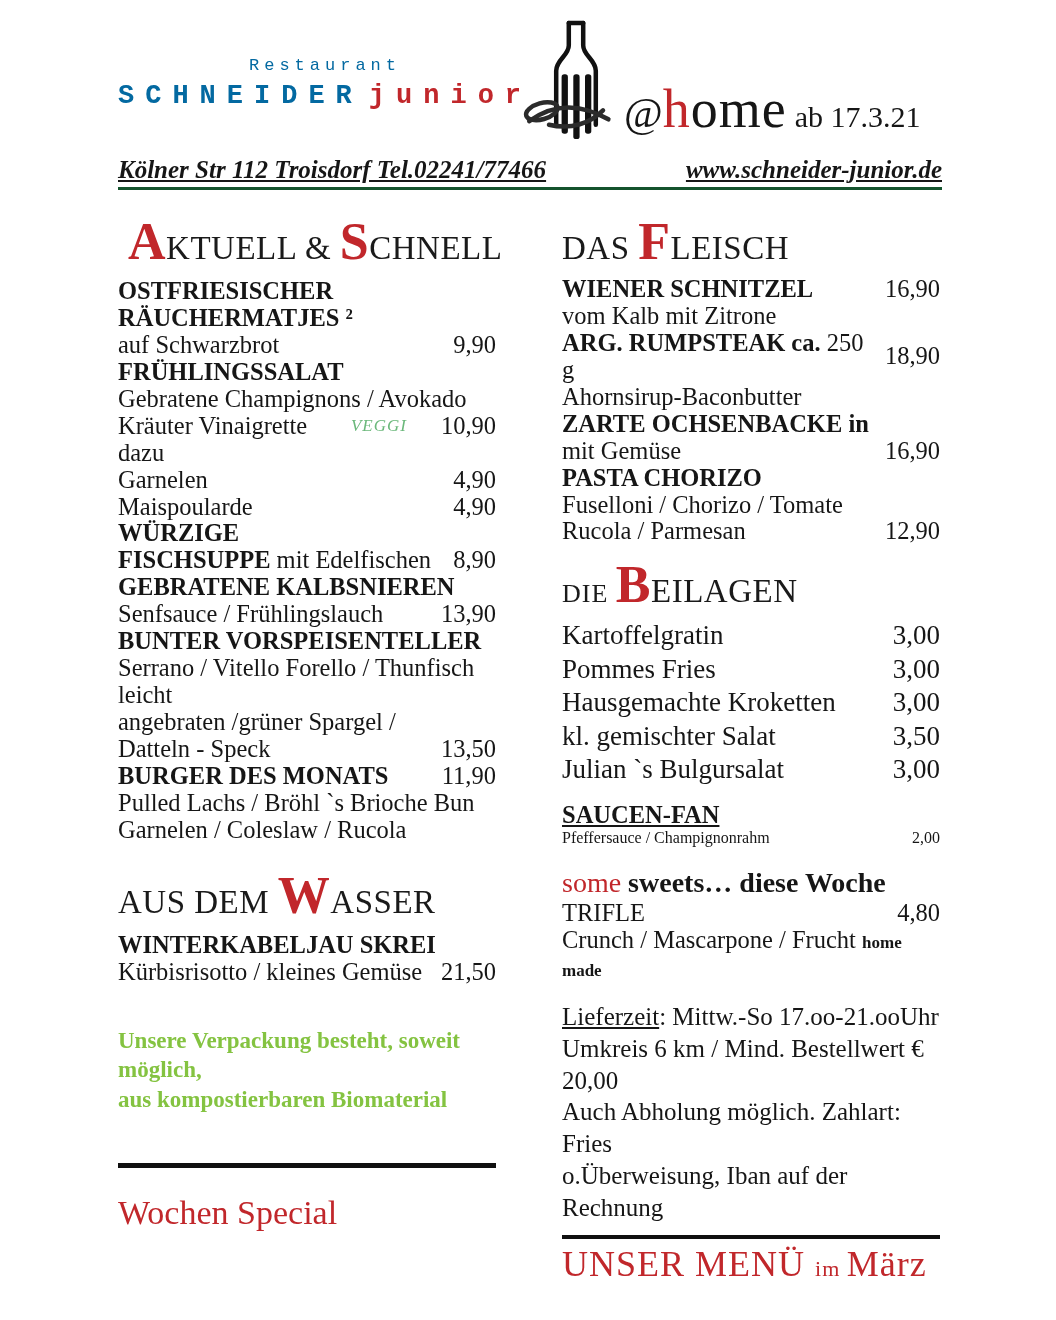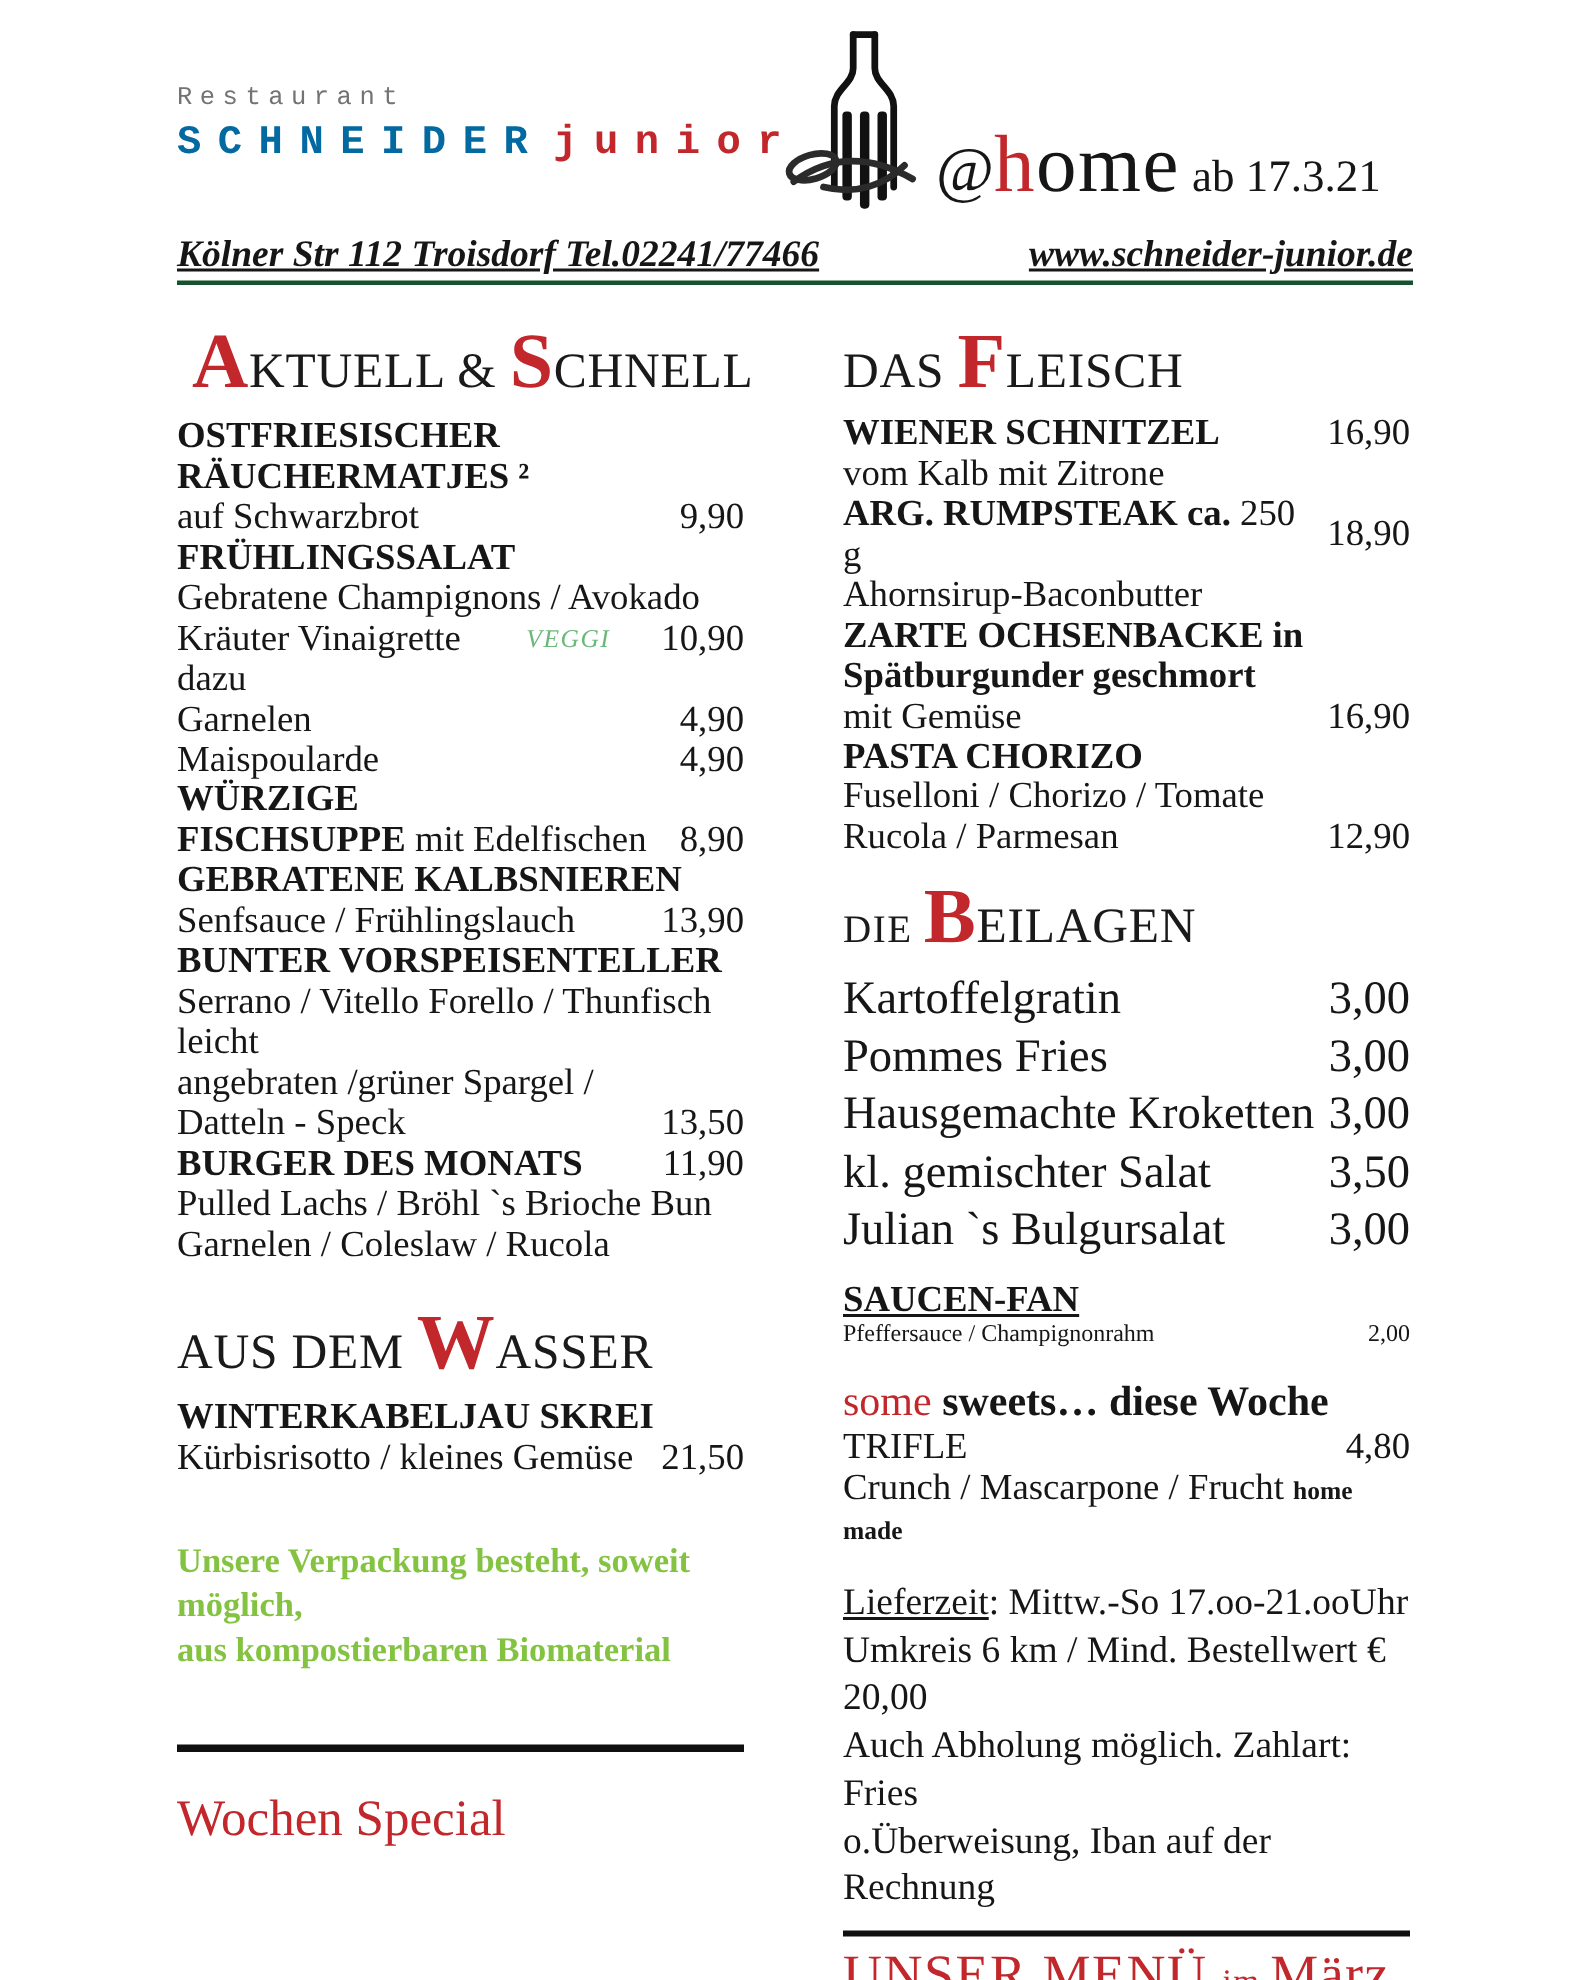--- a/index.html
+++ b/index.html
@@ -13,22 +13,22 @@
   body{
     width:1056px;height:1320px;background:#ffffff;overflow:hidden;
     font-family:"Liberation Serif", serif;color:var(--ink);
   }
   .page{padding:22px 114px 0 118px;}
 
   
   .header{display:flex;align-items:flex-start;}
   .brand{padding-top:34px;flex:0 0 auto;}
   .restaurant-label{
-    font-family:"Liberation Mono", monospace;color:#737373;
-    font-size:17px;letter-spacing:5px;
+    font-family:"Liberation Mono", monospace;color:#0369a1;
+    font-size:17px;letter-spacing:5px;text-align:center;
   }
   .brand-row{
     font-family:"Liberation Mono", monospace;font-weight:bold;
     font-size:27px;letter-spacing:11px;margin-top:6px;white-space:nowrap;
   }
   .brand-name{color:#0369a1;}
   .brand-junior{color:var(--accent-red);margin-left:6px;}
   .logo{flex:0 0 auto;margin:-4px 0 0 -10px;}
   .home-group{padding-top:56px;margin-left:-6px;white-space:nowrap;}
   .at{font-size:42px;}
@@ -69,21 +69,21 @@
 
   .eco{
     color:var(--eco-green);font-weight:bold;font-size:23px;
     line-height:1.3;margin-top:40px;
   }
   .rule-left{border:none;border-top:5px solid #101010;margin:48px 0 0;}
   .special-heading{
     color:var(--accent-red);font-size:34px;font-weight:normal;margin:26px 0 0;
   }
 
-  .sides{margin-top:8px;font-size:31px;line-height:1.24;}
+  .sides{margin-top:8px;font-size:27px;line-height:1.24;}
   .saucen{margin-top:14px;}
   .saucen-title{font-weight:bold;text-decoration:underline;font-size:24.5px;}
   .sweets-heading{font-size:28px;font-weight:bold;margin-top:20px;white-space:nowrap;}
   .sweets-some{color:var(--accent-red);font-weight:normal;}
   .tag-small{font-size:17px;font-weight:bold;}
   .delivery{font-size:25px;line-height:1.27;margin-top:20px;}
   .delivery .u{text-decoration:underline;}
   .rule-right{border:none;border-top:4px solid #101010;margin:12px 0 0;}
   .menu-heading{
     color:var(--accent-red);font-size:36px;font-weight:normal;
@@ -237,21 +237,20 @@
       <div class="item">
         <div class="row">
           <span><span class="t">ARG. RUMPSTEAK ca.</span><span> 250 g</span></span>
           <span class="price">18,90</span>
         </div>
         <div>Ahornsirup-Baconbutter</div>
       </div>
 
       <div class="item">
         <div class="t">ZARTE OCHSENBACKE in</div>
-        <div class="t">Spätburgunder geschmort</div>
         <div class="row">
           <span>mit Gemüse</span>
           <span class="price">16,90</span>
         </div>
       </div>
 
       <div class="item">
         <div class="t">PASTA CHORIZO</div>
         <div>Fuselloni / Chorizo / Tomate</div>
         <div class="row">

